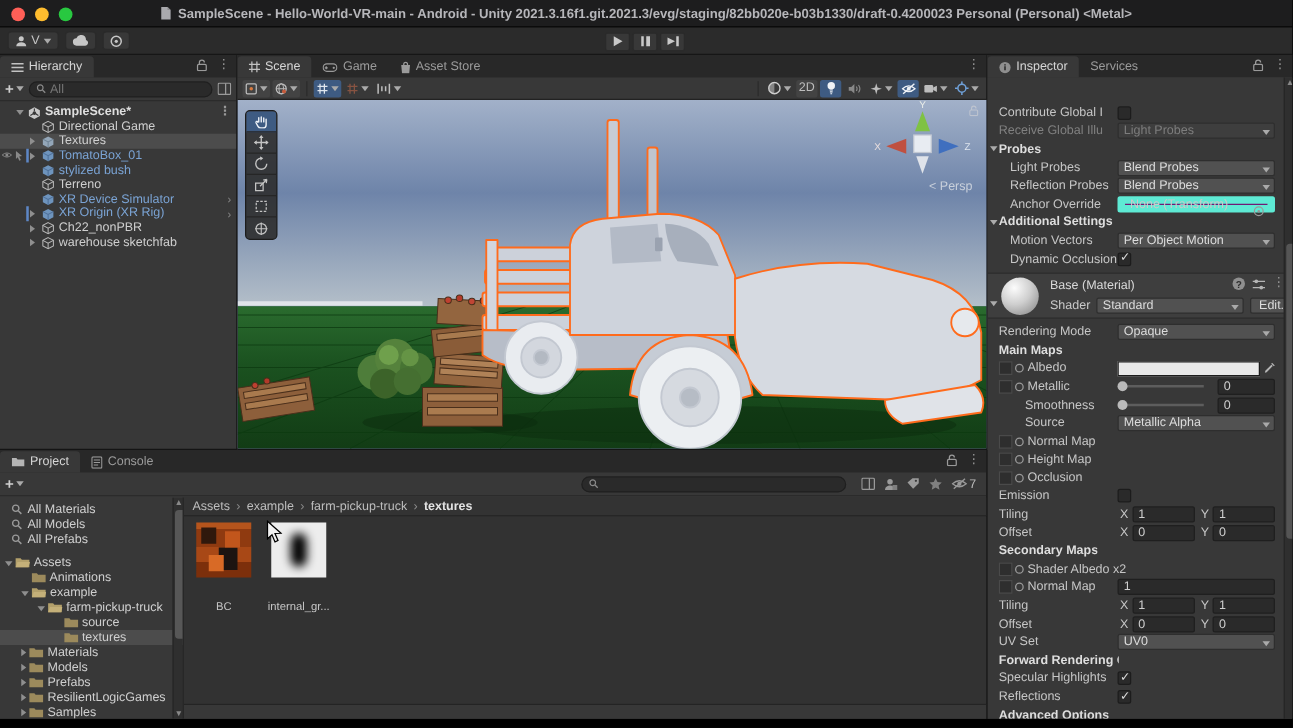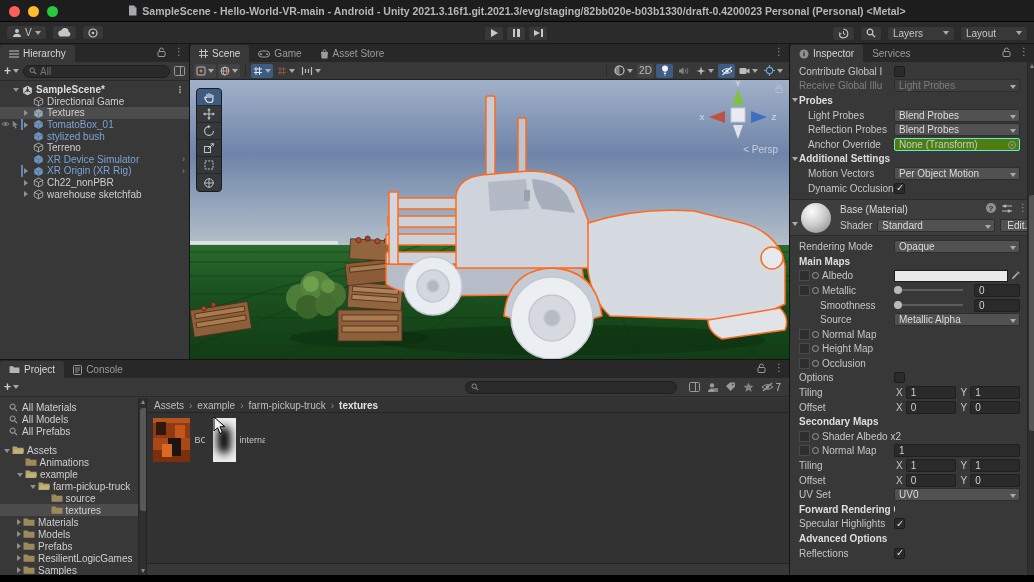--- a/index.html
+++ b/index.html
@@ -80,21 +80,21 @@
   .i-row .lbl{overflow:hidden;max-width:96px}
   .i-row.ind1{padding-left:18px}
   .i-row.ind2{padding-left:30px}
   .i-row.dim .lbl{color:#808080}
   .i-ctrl{position:absolute;left:104px;right:14px;display:flex;align-items:center;gap:3px}
   .i-head{font-weight:bold;color:#dedede}
   .fold{position:absolute;left:2px;top:5px;width:0;height:0;border-left:3.5px solid transparent;border-right:3.5px solid transparent;border-top:4.5px solid #ababab}
   .dd{flex:1;height:13px;background:#515151;border:1px solid #2e2e2e;border-radius:2px;display:flex;align-items:center;padding:0 4px;color:#dcdcdc;position:relative;overflow:hidden;white-space:nowrap}
   .dd .car{position:absolute;right:3px;top:5px}
   .dd.disabled{background:#3e3e3e;color:#7d7d7d}
-  .objf{flex:1;height:13px;background:#4d7c0f;border:1px solid #5eead4;border-radius:2px;display:flex;align-items:center;padding:0 4px;color:#c9c9c9;position:relative}
+  .objf{flex:1;height:13px;background:#701a75;border:6px solid #5eead4;border-radius:2px;display:flex;align-items:center;padding:0 4px;color:#c9c9c9;position:relative}
   .objf .pick-dot{position:absolute;right:3px;top:2px;width:8px;height:8px;border:1px solid #9a9a9a;border-radius:50%;display:flex;align-items:center;justify-content:center}
   .objf .pick-dot i{width:2px;height:2px;background:#9a9a9a;border-radius:50%}
   .cbx{width:11px;height:11px;background:#2a2a2a;border:1px solid #1c1c1c;border-radius:2px;position:relative;flex:0 0 auto}
   .cbx.on::after{content:"\2713";position:absolute;left:1px;top:-1.5px;color:#dcdcdc;font-size:10px;font-weight:bold}
   .fld{height:13px;background:#2a2a2a;border:1px solid #1f1f1f;border-radius:2px;display:flex;align-items:center;padding:0 4px;color:#cfcfcf}
   .fld.num{width:46px}
   .fld.grow{flex:1}
   .track{flex:1;height:2px;background:#5d5d5d;position:relative;margin:0 8px 0 2px}
   .knob{position:absolute;left:-2px;top:-3px;width:8px;height:8px;border-radius:50%;background:#bababa}
   .colorbar{flex:1;height:12px;background:#e9e9e9;border:1px solid #1d1d1d}
@@ -127,21 +127,21 @@
   .fav-gap{height:7px}
   .tree-scroll{position:absolute;right:0;top:0;bottom:0;width:8px;background:#2f2f2f;border-left:1px solid #262626}
   .tree-scroll .thumb{position:absolute;left:1px;right:1px;top:10px;height:58%;background:#575757;border-radius:3px}
   .tree-scroll .up{position:absolute;top:2px;left:1.5px;width:0;height:0;border-left:2.5px solid transparent;border-right:2.5px solid transparent;border-bottom:4px solid #888}
   .tree-scroll .dn{position:absolute;bottom:2px;left:1.5px;width:0;height:0;border-left:2.5px solid transparent;border-right:2.5px solid transparent;border-top:4px solid #888}
   .p-main{flex:1;display:flex;flex-direction:column;background:#323232}
   .crumbs{height:15px;background:#333;border-bottom:1px solid #262626;display:flex;align-items:center;gap:5px;padding:0 7px;color:#bdbdbd}
   .crumb-sep{color:#8a8a8a}
   .crumbs .last{color:#e3e3e3;font-weight:bold}
   .agrid{flex:1;position:relative;display:flex;align-items:flex-start;gap:8px;padding:5px 0 0 6px}
-  .asset{width:52px;display:flex;flex-direction:row;align-items:center;gap:4px}
+  .asset{width:52px;display:flex;flex-direction:column;align-items:center;gap:18px}
   .thumb{width:44px;height:44px;position:relative;overflow:hidden}
   .thumb.atlas{background:linear-gradient(180deg,#b5541c 0 12%,#8f3a10 12% 45%,#a84816 45% 72%,#7c2f0b 72% 100%)}
   .thumb.atlas::before{content:"";position:absolute;left:40%;top:46%;width:36%;height:40%;background:#1c1411}
   .thumb.atlas::after{content:"";position:absolute;left:8%;top:8%;width:28%;height:30%;background:#30180c;box-shadow:19px 3px 0 #c2561c,6px 22px 0 #d86a26}
   .thumb.ao{background:#ededed}
   .thumb.ao::before{content:"";position:absolute;left:50%;top:50%;width:13px;height:27px;transform:translate(-50%,-50%);background:#000;border-radius:7px;filter:blur(4px)}
   .alabel{font-size:9px;color:#c6c6c6;max-width:58px;overflow:hidden;white-space:nowrap}
   .p-status{height:12px;background:#383838;border-top:1px solid #242424}
   .cursor{position:absolute;left:66px;top:3px;z-index:5}
   .p-toolbar-icons{display:flex;align-items:center;gap:7px;margin:0 4px 0 8px;color:#9a9a9a}
@@ -195,43 +195,20 @@
         <span class="pause">
           <i></i>
           <i></i>
         </span>
       </div>
     <div class="pbtn">
         <span class="step">
           <span class="tri" style="border-left-width:6px;border-top-width:3.5px;border-bottom-width:3.5px"></span>
           <i></i>
         </span>
-      </div>
-  </div>
-  <div class="right-group">
-    <div class="tb-btn" style="margin:0">
-      <svg width="11" height="11" viewBox="0 0 11 11">
-          <path d="M5.5 1.2a4.3 4.3 0 1 1-4.2 5.3" fill="none" stroke="#c6c6c6" stroke-width="1.1"></path>
-          <path d="M.6 4.2l.9 2.6 2.5-1.1Z" fill="#c6c6c6"></path>
-          <path d="M5.5 3.2v2.5l1.8 1" stroke="#c6c6c6" fill="none"></path>
-        </svg>
-    </div>
-    <div class="tb-btn" style="margin:0">
-      <svg width="10" height="10" viewBox="0 0 10 10">
-          <circle cx="4" cy="4" r="2.8" fill="none" stroke="#c6c6c6" stroke-width="1.2"></circle>
-          <path d="M6.2 6.2 9 9" stroke="#c6c6c6" stroke-width="1.3"></path>
-        </svg>
-    </div>
-    <div class="tb-btn dd-toolbar" style="margin:0">
-        <span>Layers</span>
-        <span class="car"></span>
-      </div>
-    <div class="tb-btn dd-toolbar" style="margin:0">
-        <span>Layout</span>
-        <span class="car"></span>
       </div>
   </div>
 </div>
 
 <div class="workspace">
 
   <div class="panel" id="hierarchy-panel">
     <div class="tabstrip">
       <div class="tab active">
         <svg width="10" height="8" viewBox="0 0 10 8">
@@ -663,21 +640,21 @@
         </div>
       <div class="strip-right">
         <svg width="9" height="10" viewBox="0 0 9 10">
             <rect x="1" y="4.5" width="7" height="5" rx="1" fill="none" stroke="#9a9a9a"></rect>
             <path d="M2.5 4.5V3a2 2 0 0 1 4 0" fill="none" stroke="#9a9a9a"></path>
           </svg>
         <span class="kebab">⋮</span>
       </div>
     </div>
     <div class="insp-body">
-      <div id="inspector-rows-top" style="padding-top:2px">
+      <div id="inspector-rows-top" style="padding-top:21px">
           <div class="i-row">
             <span class="lbl">Contribute Global I</span>
             <span class="i-ctrl">
               <span class="cbx"></span>
             </span>
           </div>
           <div class="i-row dim">
             <span class="lbl">Receive Global Illu</span>
             <span class="i-ctrl">
               <span class="dd disabled">
@@ -828,21 +805,21 @@
             <span class="well"></span>
             <span class="slotdot"></span>
             <span class="lbl">Height Map</span>
           </div>
           <div class="i-row">
             <span class="well"></span>
             <span class="slotdot"></span>
             <span class="lbl">Occlusion</span>
           </div>
           <div class="i-row">
-            <span class="lbl">Options</span>
+            <span class="lbl">Emission</span>
             <span class="i-ctrl">
               <span class="cbx"></span>
             </span>
           </div>
           <div class="i-row">
             <span class="lbl">Tiling</span>
             <span class="i-ctrl">
               <span class="axis">X</span>
               <span class="fld" style="flex: 1 1 0%;">1</span>
               <span class="axis">Y</span>
@@ -904,27 +881,27 @@
           <div class="i-row">
             <span class="lbl i-head">Forward Rendering Options</span>
           </div>
           <div class="i-row">
             <span class="lbl">Specular Highlights</span>
             <span class="i-ctrl">
               <span class="cbx on"></span>
             </span>
           </div>
           <div class="i-row">
+            <span class="lbl">Reflections</span>
+            <span class="i-ctrl">
+              <span class="cbx on"></span>
+            </span>
+          </div>
+          <div class="i-row">
             <span class="lbl i-head">Advanced Options</span>
-          </div>
-          <div class="i-row">
-            <span class="lbl">Reflections</span>
-            <span class="i-ctrl">
-              <span class="cbx on"></span>
-            </span>
           </div>
         </div>
     </div>
     <div class="insp-scroll">
         <span class="up"></span>
         <span class="thumb"></span>
       </div>
   </div>
 
   <div class="panel" id="project-panel">

